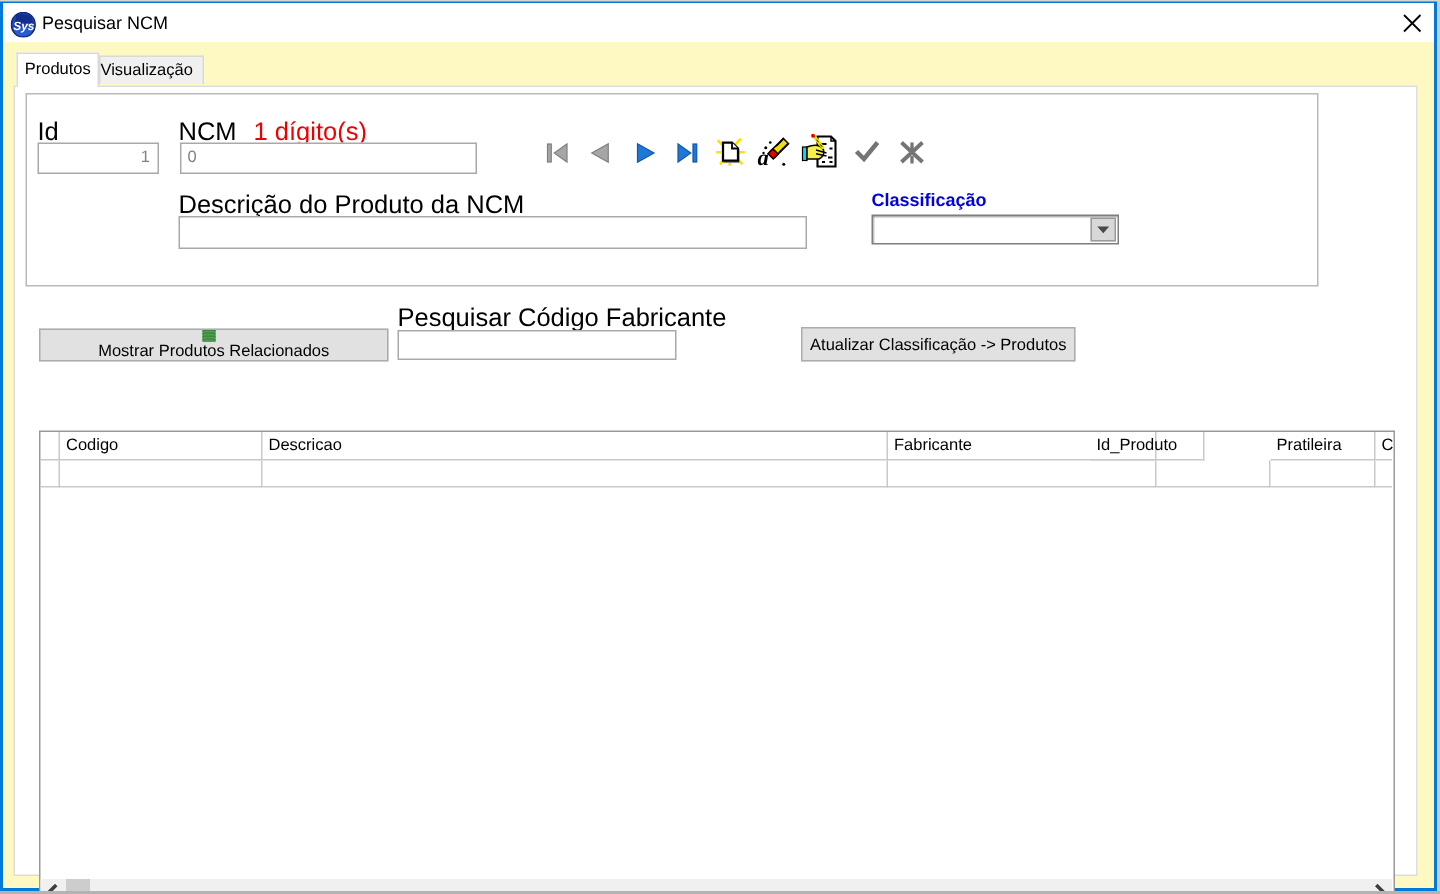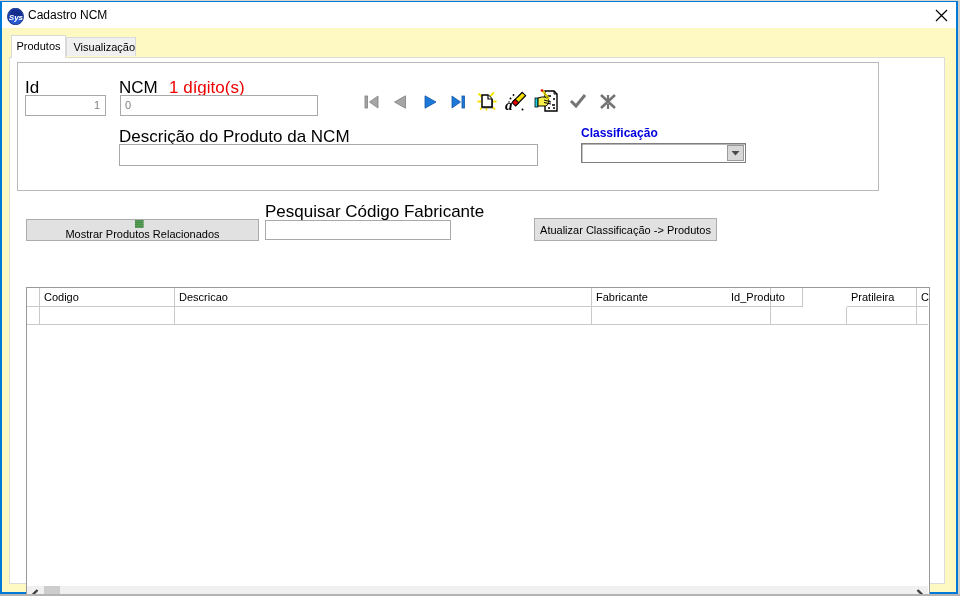--- a/index.html
+++ b/index.html
@@ -6,21 +6,21 @@
 html,body { width:960px; height:596px; background:#cfcdc7; font-family:"Liberation Sans", sans-serif; overflow:hidden; }
 .abs { position:absolute; }
 #win { position:absolute; left:0; top:0; width:958px; height:594px; border:2px solid #0079d8; background:#fef9c3; }
 #titlebar { position:absolute; left:0; top:0; width:954px; height:26px; background:#ffffff; }
 #title { position:absolute; left:26px; top:6px; font-size:12px; color:#000; }
 #closex { position:absolute; left:933px; top:7px; }
 
 #tabpage { position:absolute; left:7px; top:55px; width:936px; height:527px; background:#ffffff; border:1px solid #dcdcdc; }
 .tab { position:absolute; font-size:11px; color:#000; }
 #tab1 { left:9px; top:33px; width:55px; height:23px; background:#ffffff; border:1px solid #d9d9d9; border-bottom:none; z-index:3; text-align:center; line-height:21px; }
-#tab2 { left:64px; top:35px; width:70px; height:19px; background:#f0f0f0; border:1px solid #d9d9d9; border-bottom:none; z-index:2; text-align:right; line-height:19px; }
+#tab2 { left:64px; top:35px; width:70px; height:19px; background:#f0f0f0; border:1px solid #d9d9d9; border-bottom:none; z-index:2; text-align:left; line-height:19px; }
 
 #panel { position:absolute; left:15px; top:60px; width:862px; height:129px; background:#fff; border:1px solid #b9b9b9; }
 .lbl { position:absolute; font-size:17px; color:#000; white-space:nowrap; }
 .field { position:absolute; background:#fff; border:1px solid #a9a9a9; font-size:11px; color:#828282; }
 
 .btn { position:absolute; background:#e1e1e1; border:1px solid #acacac; font-size:11px; color:#000; display:flex; align-items:center; justify-content:center;flex-direction:column; }
 
 #grid { position:absolute; left:24px; top:245px; width:904px; height:317px; background:#fff; border:1px solid #999999;margin-top:40px; }
 .gh { position:absolute; top:0; height:19px; font-size:11px; color:#000; line-height:19px; padding-left:4px; border-right:1px solid #c9c9c9; border-bottom:1px solid #c9c9c9; }
 .gr { position:absolute; top:19px; height:18px; border-right:1px solid #c9c9c9; border-bottom:1px solid #c9c9c9; }
@@ -31,21 +31,21 @@
 <body>
 <div id="win">
   <div id="titlebar">
     <svg class="abs" style="left:5px;top:6px" width="17" height="17" viewBox="0 0 17 17">
       <ellipse cx="8.5" cy="8.5" rx="8" ry="8.3" fill="#1c44b8"></ellipse>
       <path d="M4 2 Q9 0.5 14 3 L15.5 9 Q9 6 2.5 10 Z" fill="#132c8e"></path>
       <path d="M2 12 Q8 9 15 11 L13 15.5 Q8 17 4 15.5 Z" fill="#2a5ad0"></path>
       <ellipse cx="8.5" cy="8.5" rx="8" ry="8.3" fill="none" stroke="#0d2370" stroke-width="0.8"></ellipse>
       <text x="1.8" y="12" font-size="8" font-style="italic" font-weight="bold" fill="#ffffff" font-family="Liberation Sans">Sys</text>
     </svg>
-    <span id="title">Cadastro NCM</span>
+    <span id="title">Pesquisar NCM</span>
     <svg id="closex" width="13" height="13" viewBox="0 0 13 13">
       <path d="M1 1 L12 12 M12 1 L1 12" stroke="#000" stroke-width="1.2"></path>
     </svg>
   </div>
   <div id="tabpage"></div>
   <div id="tab1" class="tab">Produtos</div>
   <div id="tab2" class="tab">Visualização</div>
 
   <div id="panel"></div>
   <div class="lbl" style="left:23px; top:76px;">Id</div>

